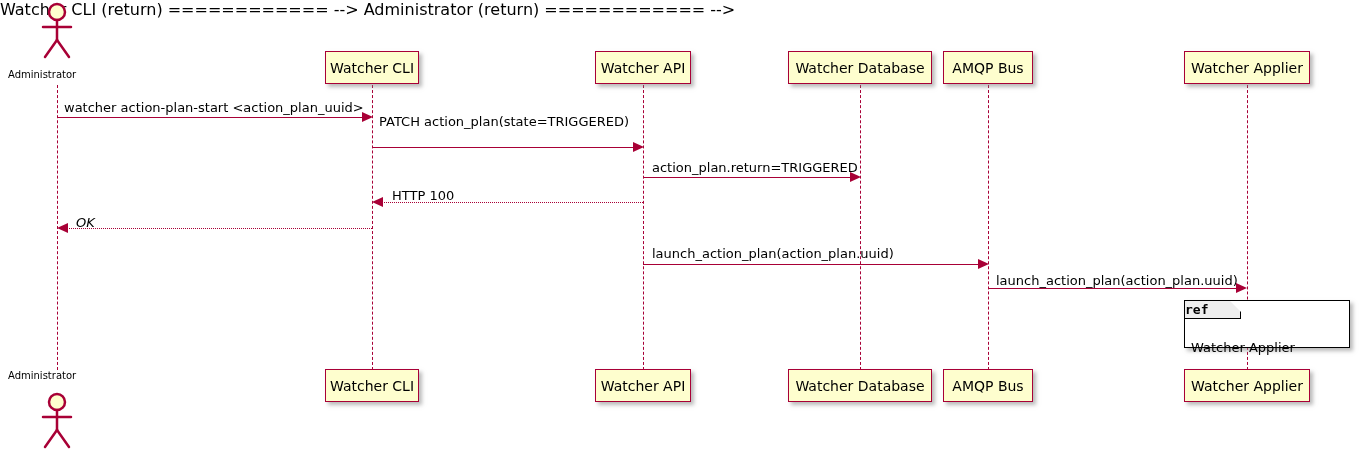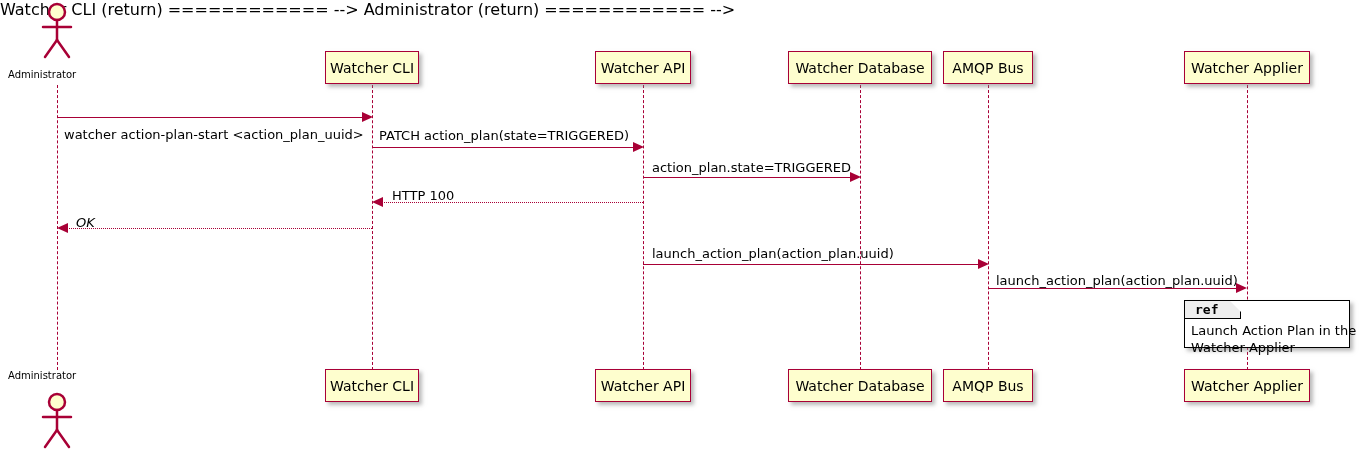--- a/index.html
+++ b/index.html
@@ -103,21 +103,20 @@
     box-sizing: border-box;
     background: #EEEEEE;
     border-right: 1.5px solid #000000;
     border-bottom: 1.5px solid #000000;
     color: #000000;
     font-family: "DejaVu Sans Mono", monospace;
     font-weight: bold;
     font-size: 13px;
     display: flex;
     align-items: center;
-    padding-left: 10px;
     clip-path: polygon(0 0, calc(100% - 11px) 0, 100% 11px, 100% 100%, 0 100%);
   }
   .ref-text {
     position: absolute;
     font-size: 13px;
     color: #000000;
     line-height: 17px;
     white-space: pre;
   }
 </style>
@@ -186,31 +185,31 @@
     <span>Watcher Database</span>
   </div>
   <div class="participant" style="left:943px; top:369px; width:90px; height:33px;">
     <span>AMQP Bus</span>
   </div>
   <div class="participant" style="left:1184px; top:369px; width:126px; height:33px;">
     <span>Watcher Applier</span>
   </div>
 
   
-  <div class="msg-label" style="left:64px; top:101px;margin-top:27px;">watcher action-plan-start &lt;action_plan_uuid&gt;</div>
+  <div class="msg-label" style="left:64px; top:101px;">watcher action-plan-start &lt;action_plan_uuid&gt;</div>
   <div class="msg-line" style="left:57px; top:117px; width:306px;"></div>
   <div class="arrowhead right" style="left:362px; top:112px;"></div>
 
   
-  <div class="msg-label" style="left:379px; top:129px;">PATCH action_plan(state=TRIGGERED)</div>
+  <div class="msg-label" style="left:379px; top:115px;">PATCH action_plan(state=TRIGGERED)</div>
   <div class="msg-line" style="left:372px; top:147px; width:262px;"></div>
   <div class="arrowhead right" style="left:633px; top:142px;"></div>
 
   
-  <div class="msg-label" style="left:652px; top:161px;">action_plan.state=TRIGGERED</div>
+  <div class="msg-label" style="left:652px; top:161px;">action_plan.return=TRIGGERED</div>
   <div class="msg-line" style="left:643px; top:177px; width:208px;"></div>
   <div class="arrowhead right" style="left:850px; top:172px;"></div>
 
    Watcher CLI (return) ============ --&gt;
   <div class="msg-label" style="left:392px; top:189px;">HTTP 100</div>
   <div class="msg-line dotted" style="left:381px; top:202px; width:262px;"></div>
   <div class="arrowhead left" style="left:372px; top:197px;"></div>
 
    Administrator (return) ============ --&gt;
   <div class="msg-label" style="left:76px; top:216px;font-style:italic;">OK</div>
@@ -225,17 +224,16 @@
   
   <div class="msg-label" style="left:996px; top:274px;">launch_action_plan(action_plan.uuid)</div>
   <div class="msg-line" style="left:988px; top:288px; width:249px;"></div>
   <div class="arrowhead right" style="left:1236px; top:283px;"></div>
 
   
   <div class="ref-box" style="left:1184px; top:300px; width:166px; height:48px;">
     <div class="ref-tab" style="width:56px; height:18px;">
       <span>ref</span>
     </div>
-    <div class="ref-text" style="left:6px; top:21px;">Launch Action Plan in the</div>
     <div class="ref-text" style="left:6px; top:38px;">Watcher Applier</div>
   </div>
 
 </div>
 
 </body></html>

